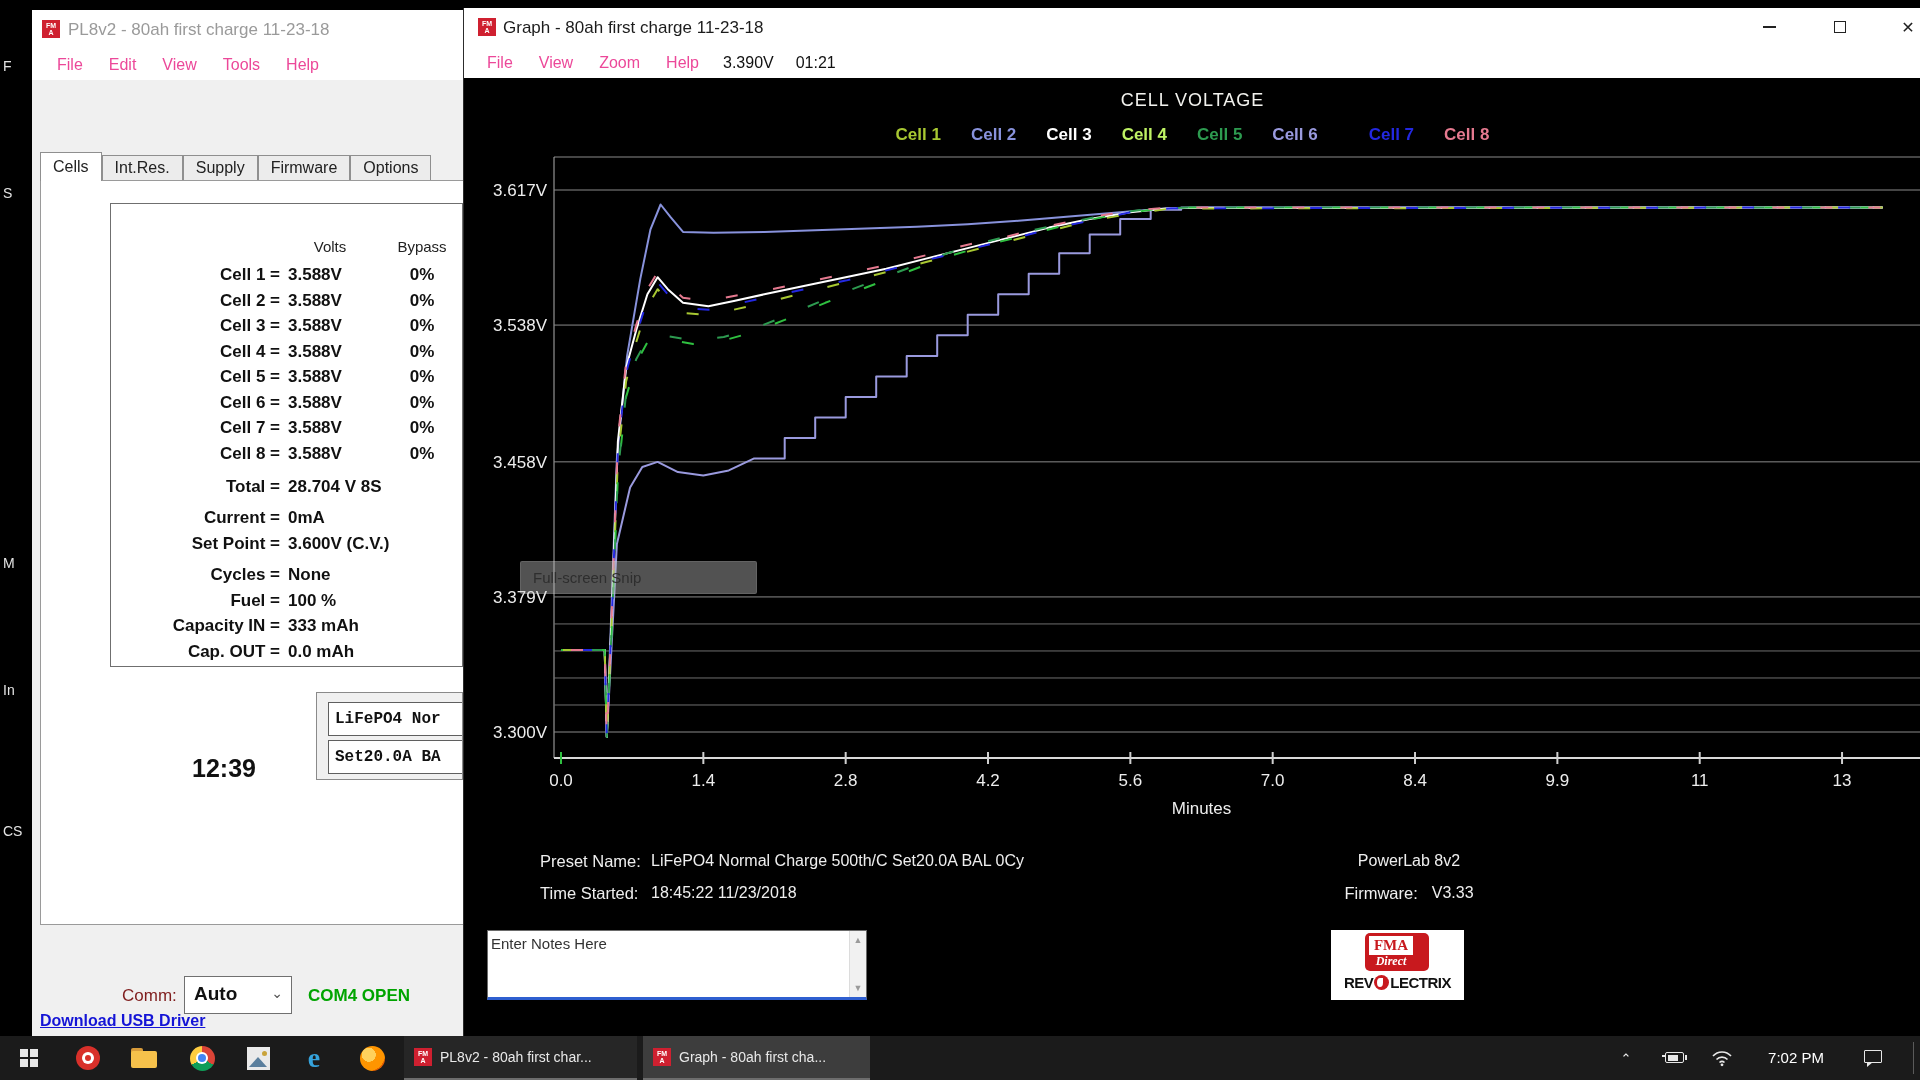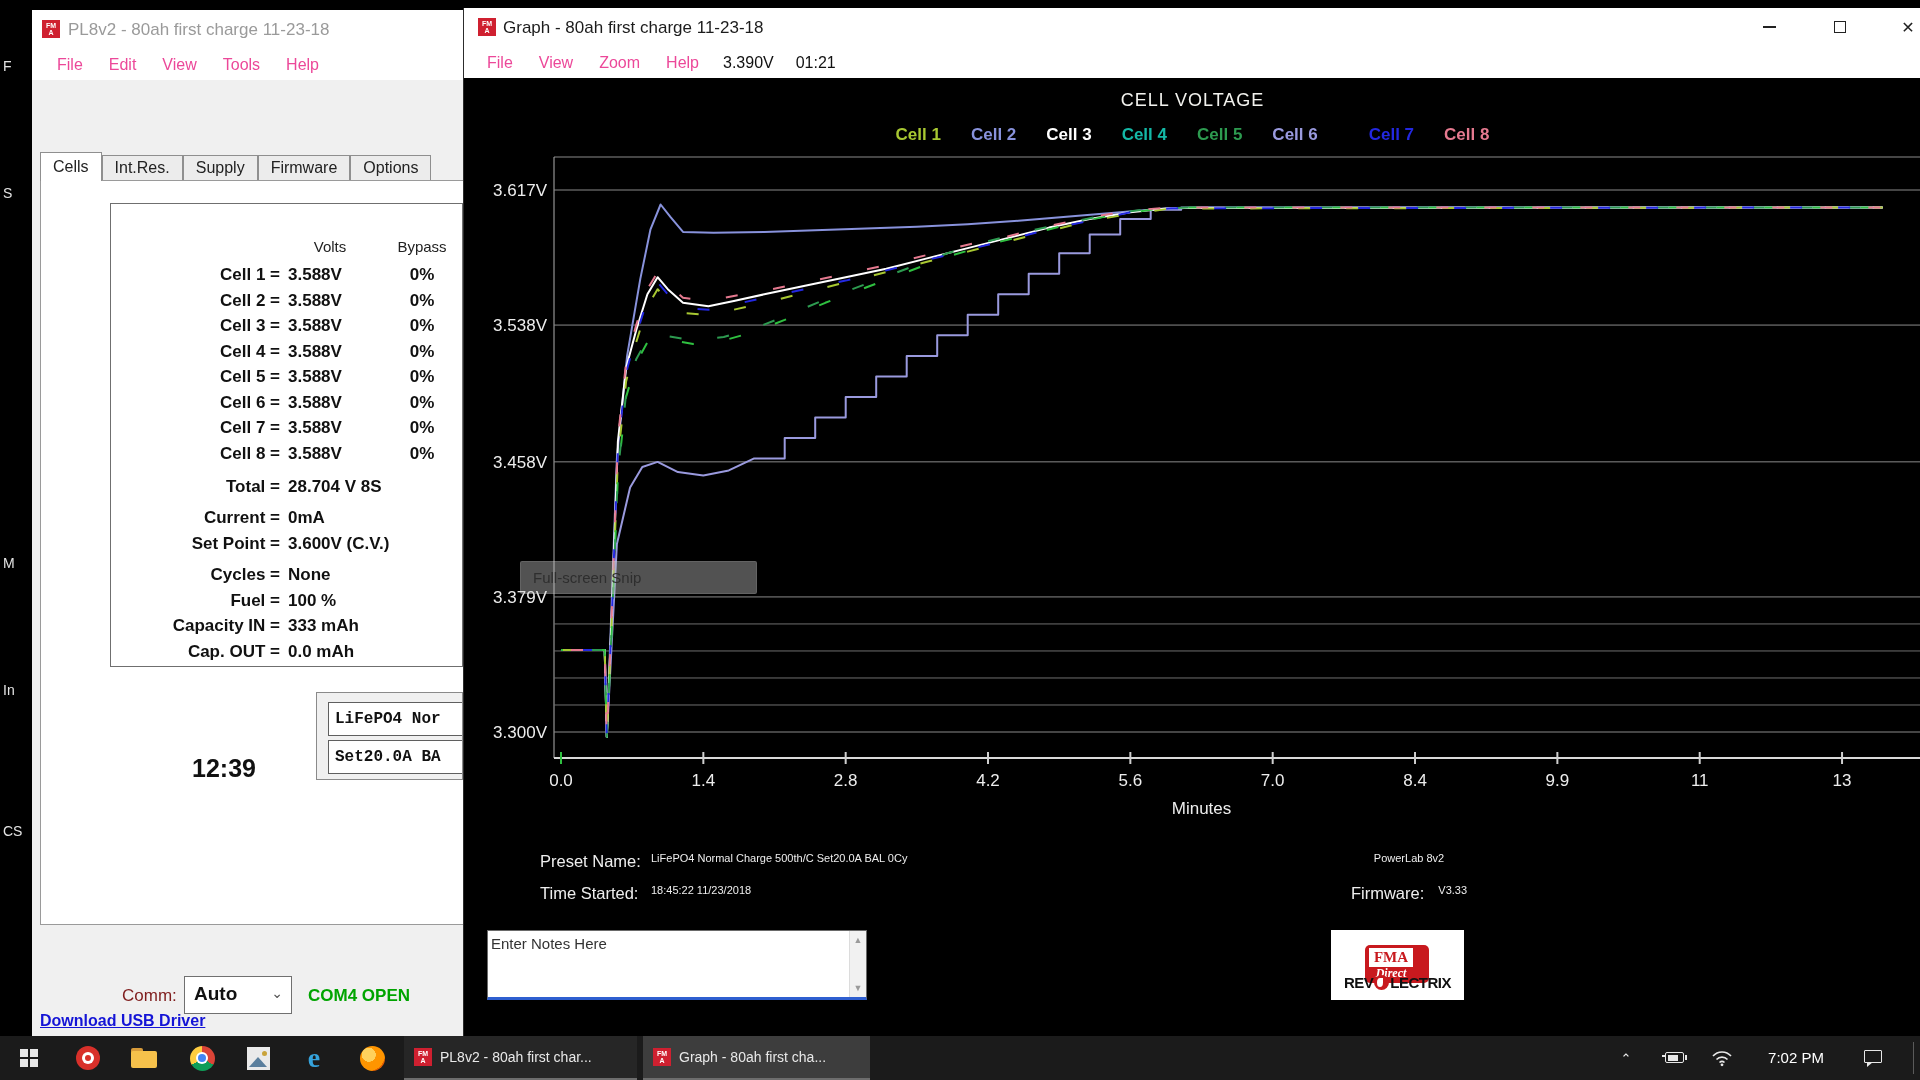--- a/index.html
+++ b/index.html
@@ -52,27 +52,27 @@
   .gw-status { color:#111; font-size:16px; padding:3px 9px; white-space:nowrap; }
   .winbtn { position:absolute; top:0; width:46px; height:38px; display:flex; align-items:center; justify-content:center; color:#222; }
   #chart-svg { position:absolute; left:0; top:70px; }
   #chart-title { left:0; top:82px; width:1457px; text-align:center; color:#f2f2ee; font-size:18px; letter-spacing:1px; }
   #chart-legend { left:0; top:117px; width:1457px; display:flex; justify-content:center; gap:30px; }
   .legend-item { font-size:17px; font-weight:bold; white-space:nowrap; }
   #ghost-snip { left:56px; top:553px; width:237px; height:33px; background:rgba(195,195,195,0.42);
     border:1px solid rgba(255,255,255,0.10); border-radius:2px; color:#2e2e2e; font-size:15px;
     line-height:31px; padding-left:12px; z-index:5; }
   .foot-label { color:#eee; font-size:16.5px; white-space:nowrap; }
-  .foot-val { color:#eee; font-size:11px; white-space:nowrap; }
+  .foot-val { color:#eee; font-size:16px; white-space:nowrap; }
   #notes-box { left:23px; top:922px; width:380px; height:70px; background:#fff; border:1px solid #6a6a6a; border-bottom:3px solid #2f5fd0;padding-left:44px; }
   #notes-text { position:absolute; left:3px; top:4px; color:#333; font-size:15px; }
   #notes-scroll { position:absolute; right:0; top:0; width:17px; height:100%; background:#f1f1f1; border-left:1px solid #dcdcdc; }
   #notes-scroll .sa { position:absolute; left:0; width:16px; height:16px; color:#9a9a9a; font-size:9px; text-align:center; line-height:16px; }
   #logo-box { left:867px; top:922px; width:133px; height:70px; background:#fff; }
-  #logo-badge { position:absolute; left:34px; top:15px; width:64px; height:38px; background:#c8191e; border-radius:5px; padding:3px 16px 2px 4px; }
+  #logo-badge { position:absolute; left:34px; top:3px; width:64px; height:38px; background:#c8191e; border-radius:5px; padding:3px 16px 2px 4px; }
   #logo-badge .fma { background:#fff; color:#c8191e; font-family:"Liberation Serif",serif; font-weight:bold;
      font-size:15px; text-align:center; line-height:18px; height:19px; }
   #logo-badge .direct { color:#fff; font-family:"Liberation Serif",serif; font-style:italic; font-weight:bold;
      font-size:12px; text-align:center; line-height:13px; }
   #logo-revo { position:absolute; left:0; top:44px; width:133px; display:flex; justify-content:center; align-items:center;
      color:#111; font-weight:bold; font-size:15px; letter-spacing:-0.5px; }
   #logo-revo .o { width:15px; height:15px; border-radius:50%; background:#c8191e; position:relative; margin:0 1px; }
   #logo-revo .o::after { content:""; position:absolute; left:3px; top:3px; width:6px; height:9px; background:#fff; border-radius:50% 0 50% 50%; }
 
   
@@ -285,21 +285,21 @@
         <polyline points="97.0,571.9 140.7,571.9 142.8,659.1 147.8,551.4 153.9,397.5 162.1,318.9 172.2,284.7 183.4,264.2 198.7,260.8 229.2,265.9 259.7,262.5 290.2,253.9 320.7,241.9 361.3,224.8 402.0,209.5 442.7,194.1 483.3,178.7 524.0,166.7 564.7,156.5 605.4,146.2 646.0,137.6 686.7,131.7 727.4,129.4 1418.7,129.4" fill="none" stroke="#2fc040" stroke-width="2" stroke-linejoin="round" stroke-linecap="butt" stroke-dasharray="12 36" stroke-dashoffset="10"></polyline>
         <polyline points="97.0,571.9 140.7,571.9 142.8,659.1 147.8,548.0 153.9,394.1 162.1,315.5 172.2,281.3 183.4,260.8 198.7,257.3 229.2,262.5 259.7,259.0 290.2,250.5 320.7,238.5 361.3,221.4 402.0,206.0 442.7,190.7 483.3,175.3 524.0,163.3 564.7,153.0 605.4,144.5 646.0,135.9 686.7,130.8 727.4,129.4 1418.7,129.4" fill="none" stroke="#2d9b50" stroke-width="2" stroke-linejoin="round" stroke-linecap="butt" stroke-dasharray="12 36" stroke-dashoffset="19"></polyline>
         <polyline points="97.0,571.9 140.7,571.9 142.8,659.1 147.8,537.7 153.9,370.2 162.1,294.9 172.2,257.3 183.4,221.4 193.6,204.3 203.8,216.3 219.0,230.0 244.4,231.7 269.8,226.6 300.3,219.7 341.0,211.2 381.7,202.6 422.3,192.4 463.0,182.1 503.7,171.8 544.3,161.6 585.0,151.3 625.7,142.8 666.4,134.2 707.0,130.3 1418.7,129.4" fill="none" stroke="#2328e0" stroke-width="2" stroke-linejoin="round" stroke-linecap="butt" stroke-dasharray="12 36" stroke-dashoffset="29"></polyline>
         <polyline points="97.0,571.9 140.7,571.9 142.8,659.1 147.8,534.3 153.9,359.9 162.1,284.7 172.2,247.1 183.4,211.2 193.6,194.1 203.8,206.0 219.0,219.7 244.4,223.1 269.8,218.0 300.3,212.9 341.0,204.3 381.7,195.8 422.3,187.2 463.0,177.0 503.7,166.7 544.3,158.2 585.0,147.9 625.7,139.4 666.4,132.5 707.0,129.4 1418.7,129.4" fill="none" stroke="#e5798f" stroke-width="2" stroke-linejoin="round" stroke-linecap="butt" stroke-dasharray="12 36" stroke-dashoffset="38"></polyline>
       </svg>
     <div id="chart-title" class="abs">CELL VOLTAGE</div>
     <div id="chart-legend" class="abs">
         <span class="legend-item" style="color: rgb(168, 200, 50);">Cell 1</span>
         <span class="legend-item" style="color: rgb(136, 146, 220);">Cell 2</span>
         <span class="legend-item" style="color: rgb(255, 255, 255);">Cell 3</span>
-        <span class="legend-item" style="color: #14b8a6;">Cell 4</span>
+        <span class="legend-item" style="color: #bef264;">Cell 4</span>
         <span class="legend-item" style="color: rgb(45, 155, 80);">Cell 5</span>
         <span class="legend-item" style="color: rgb(154, 154, 222);">Cell 6</span>
         <span class="legend-item" style="color: rgb(35, 40, 224); margin-left: 21px;">Cell 7</span>
         <span class="legend-item" style="color: rgb(229, 121, 143);">Cell 8</span>
       </div>
     <div id="ghost-snip" class="abs">Full-screen Snip</div>
 
     <div class="abs foot-label" style="left:76px; top:844px;">Preset Name:</div>
     <div class="abs foot-val" style="left:187px; top:844px;">LiFePO4   Normal Charge  500th/C  Set20.0A BAL 0Cy</div>
     <div class="abs foot-label" style="left:76px; top:876px;">Time Started:</div>

